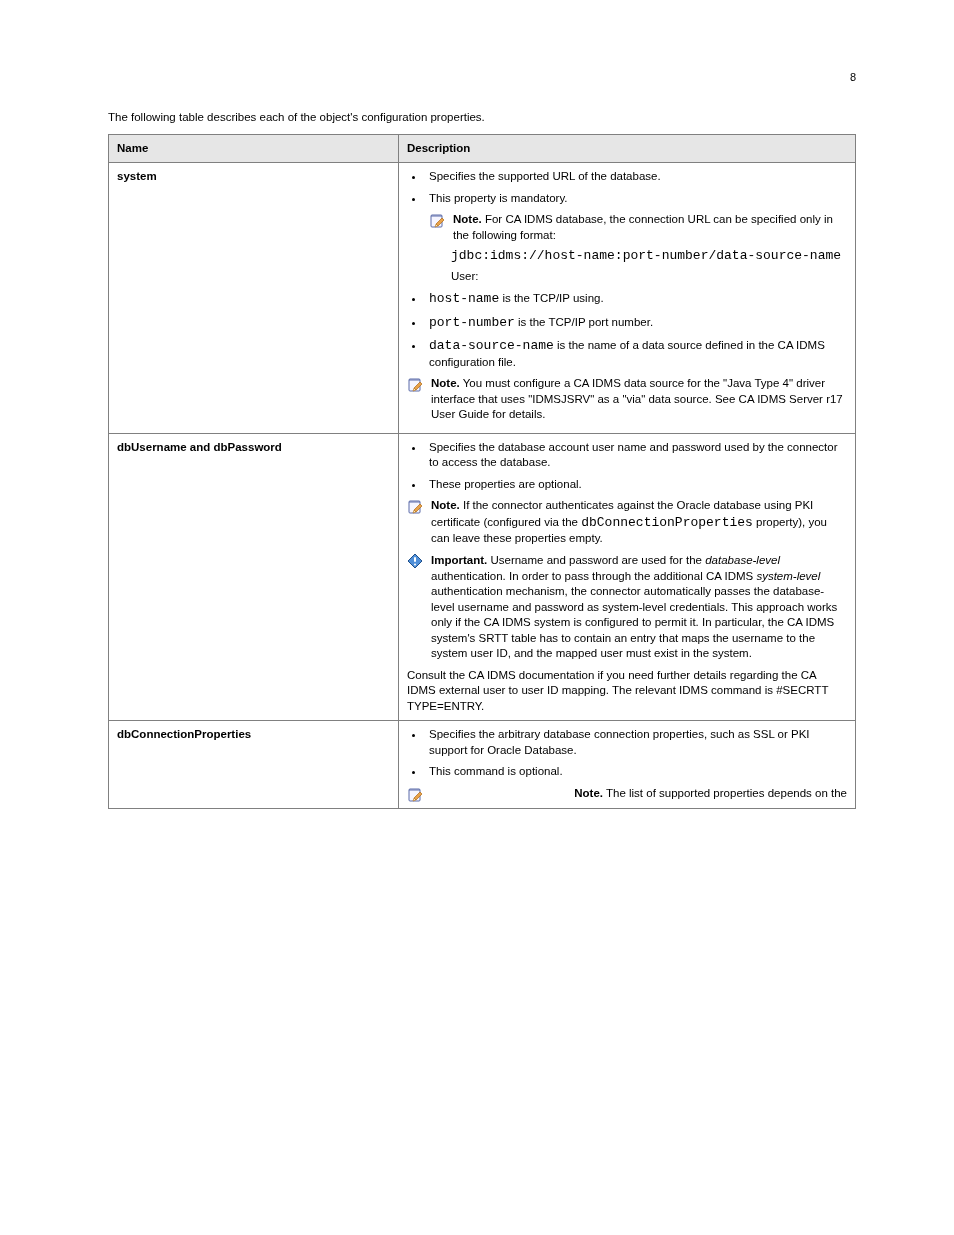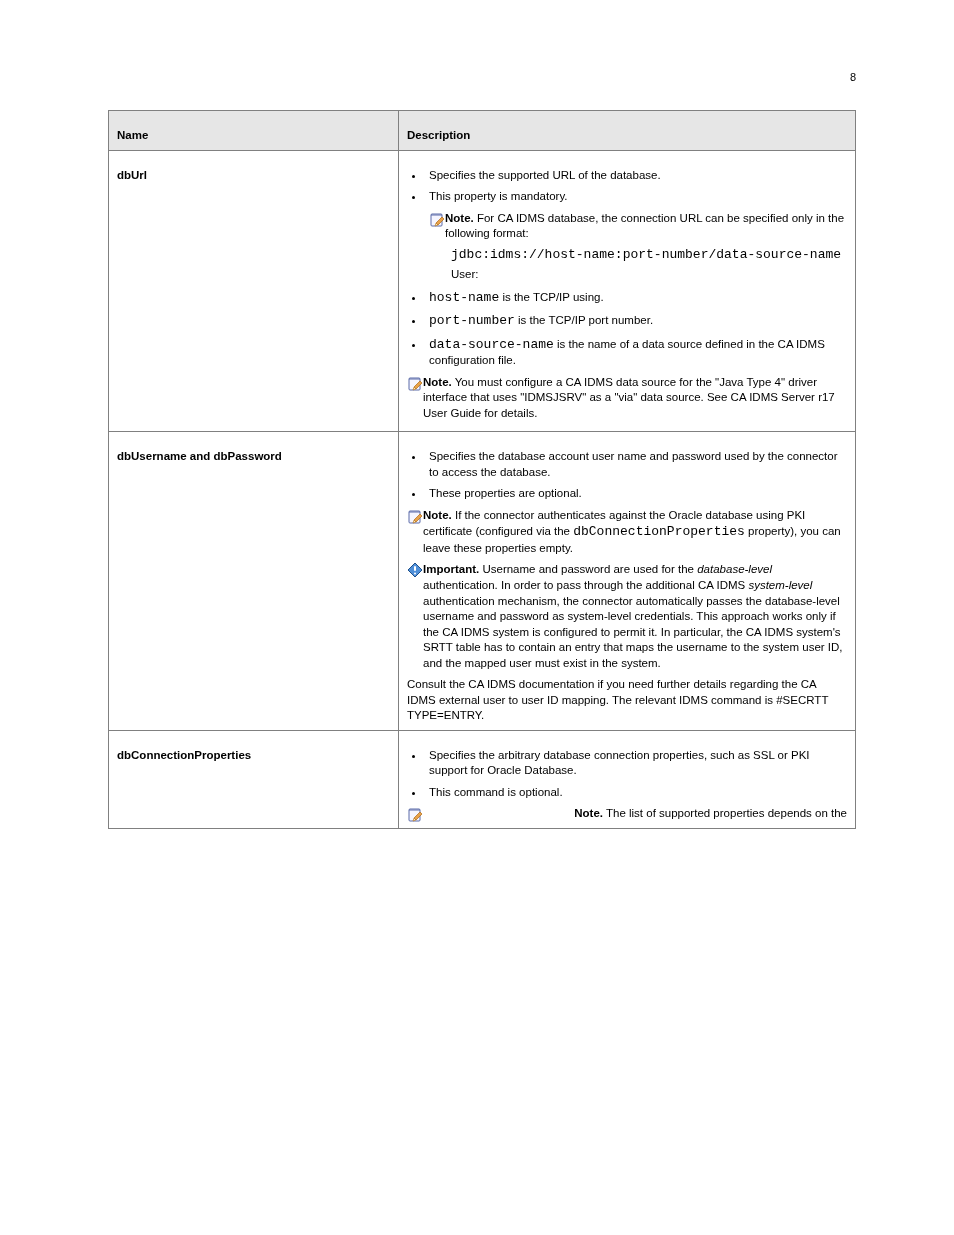--- a/index.html
+++ b/index.html
@@ -22,21 +22,21 @@
     margin: 0 0 8px 0;
   }
   table.props {
     border-collapse: collapse;
     width: 100%;
     table-layout: fixed;
   }
   table.props th, table.props td {
     border: 1px solid #808080;
     vertical-align: top;
-    padding: 17px 8px 6px 8px;
+    padding: 6px 8px 6px 8px;
     margin-top: 24px;
   }
   table.props th {
     background: #e6e6e6;
     font-weight: bold;
     text-align: left;
     font-size: 11.5px;
   }
   table.props col.c1 { width: 290px; }
   table.props col.c2 { width: auto; }
@@ -49,20 +49,21 @@
     margin: 0;
     padding: 0 0 0 18px;
   }
   ul.bullets > li {
     margin: 0 0 6px 0;
     padding-left: 4px;
   }
   .note {
     display: flex;
     align-items: flex-start;
+    gap: 8px;
     margin: 6px 0 4px 0;
   }
   .note .txt { flex: 1; }
   .b  { font-weight: bold; }
   .mono { font-family: "Courier New", Courier, monospace; font-size: 13px; }
   .page-num {
     position: absolute;
     top: 70px;
     right: 98px;
     font-size: 11px;
@@ -70,36 +71,37 @@
   }
   svg.icon { flex: 0 0 auto; }
 </style>
 </head>
 <body>
 
 <div class="page">
 
   <div class="page-num">8</div>
 
+  <p class="intro">The following table describes each of the object's configuration properties.</p>
 
   <table class="props">
     <colgroup>
         <col class="c1">
         <col class="c2">
       </colgroup>
     <thead>
       <tr>
         <th>Name</th>
         <th>Description</th>
       </tr>
     </thead>
     <tbody>
 
       <tr>
-        <td class="label">dbUrl</td>
+        <td class="label">system</td>
         <td>
           <ul class="bullets">
             <li>Specifies the supported URL of the database.</li>
             <li>
               <span>This property is mandatory.</span>
               <div class="note">
                 <svg class="icon" width="16" height="16" viewBox="0 0 16 16">
                   <rect x="2" y="3" width="11" height="12" rx="1" fill="#f5f5ff" stroke="#5a6aa8" stroke-width="1"></rect>
                   <path d="M2 4 L13 4" stroke="#5a6aa8" stroke-width="1"></path>
                   <path d="M9 14 L15 8 L13 6 L7 12 Z" fill="#e8a24a" stroke="#b06a12" stroke-width="0.7"></path>

